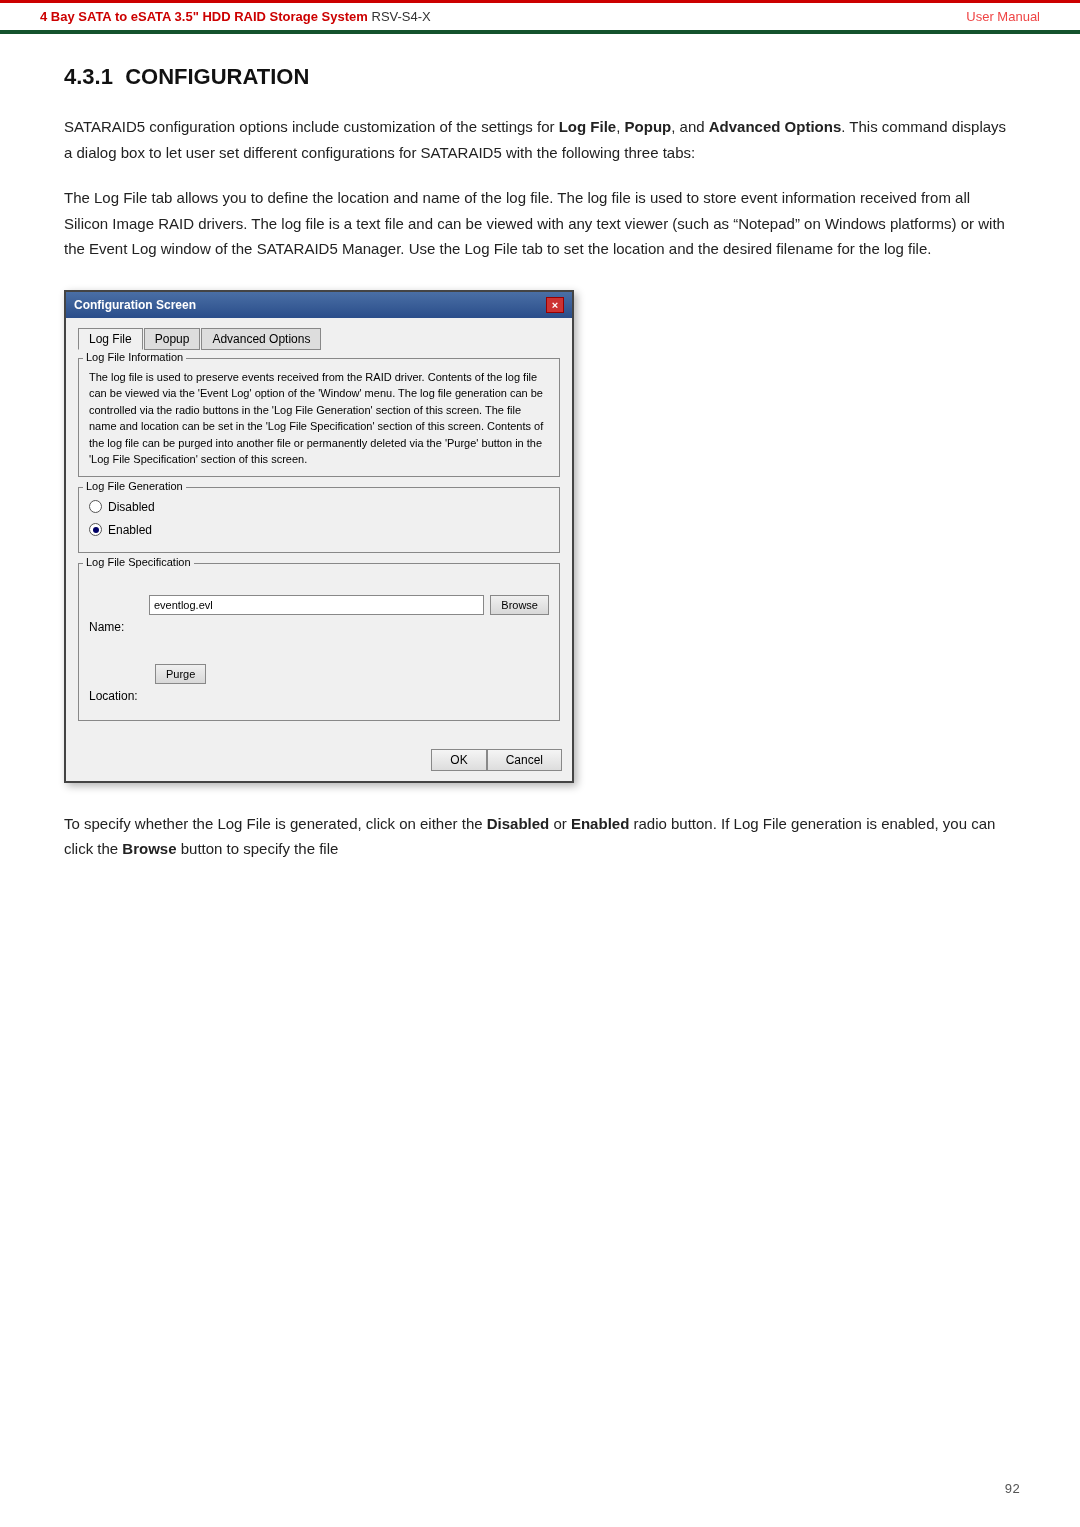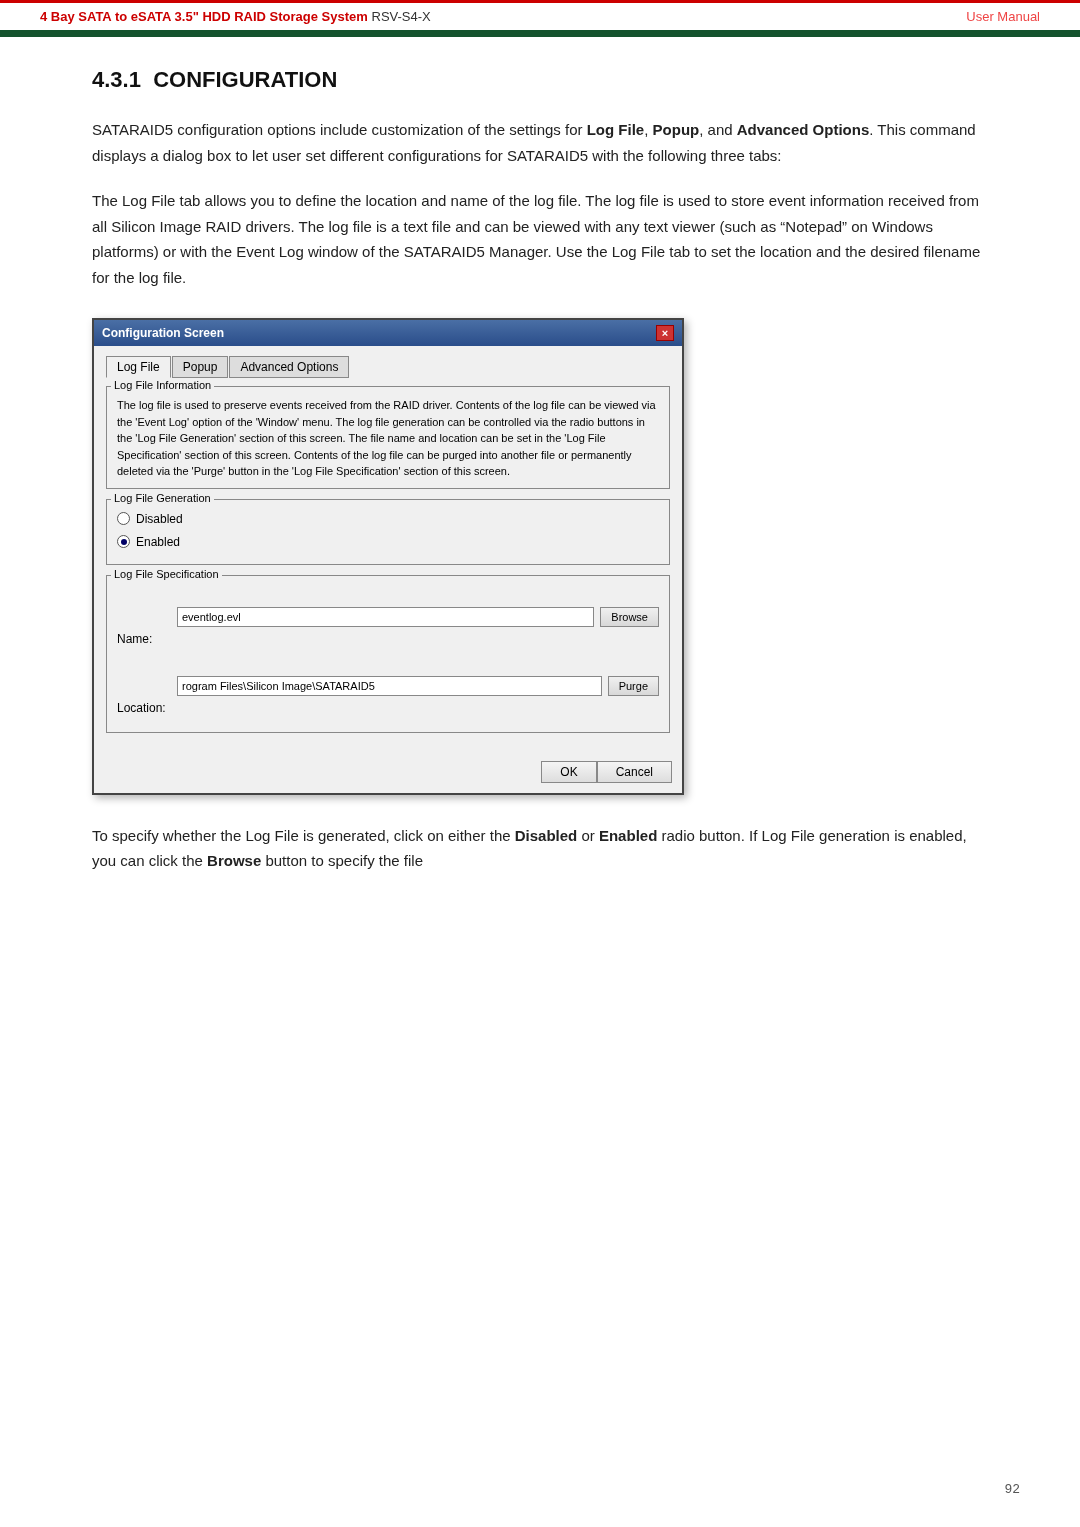--- a/index.html
+++ b/index.html
@@ -8,42 +8,42 @@
       min-height: 1527px;
       background: #ffffff;
       font-family: Arial, Helvetica, sans-serif;
       font-size: 15px;
       color: #222;
     }
 
     
     .header-bar {
       border-top: 3px solid #cc0000;
-      border-bottom: 7px solid #14532d;
+      border-bottom: 4px solid #14532d;
       padding: 6px 40px;
       display: flex;
       justify-content: space-between;
       align-items: center;
       margin-bottom: 0;
     }
     .header-product {
       font-size: 13px;
       color: #333;
     }
     .header-product strong {
       color: #cc0000;
     }
     .header-manual {
       font-size: 13px;
       color: #ef4444;
     }
 
     
     .content {
-      padding: 30px 92px;
+      padding: 30px 64px;
     }
 
     
     .section-title {
       font-size: 22px;
       font-weight: bold;
       margin-bottom: 24px;
       color: #111;
     }
 
@@ -65,21 +65,21 @@
 
     
     .dialog-wrapper {
       margin: 28px 0 28px 0;
       display: flex;
       justify-content: flex-start;
     }
     .dialog {
       border: 2px solid #444;
       background: #f0f0f0;
-      width: 592px;
+      width: 510px;
       font-family: 'Segoe UI', Tahoma, Arial, sans-serif;
       font-size: 12px;
       color: #000;
       box-shadow: 3px 3px 8px rgba(0,0,0,0.3);
     }
     .dialog-titlebar {
       background: linear-gradient(to bottom, #4a6fa5, #2a4d8a);
       color: #fff;
       padding: 5px 8px;
       font-size: 12px;
@@ -293,21 +293,20 @@
         <div class="group-box">
           <span class="group-box-title">Log File Specification</span>
           <div class="group-box-content">
             <div class="spec-row">
               <span class="spec-label">Name:</span>
               <input class="spec-input" type="text" value="eventlog.evl" style="">
               <button class="spec-btn">Browse</button>
             </div>
             <div class="spec-row">
               <span class="spec-label">Location:</span>
-              <input class="spec-input" type="text" value="rogram Files\Silicon Image\SATARAID5" style="">
               <button class="spec-btn">Purge</button>
             </div>
           </div>
         </div>
 
       </div>
 
       <div class="dialog-footer">
         <button class="dlg-btn">OK</button>
         <button class="dlg-btn">Cancel</button>

